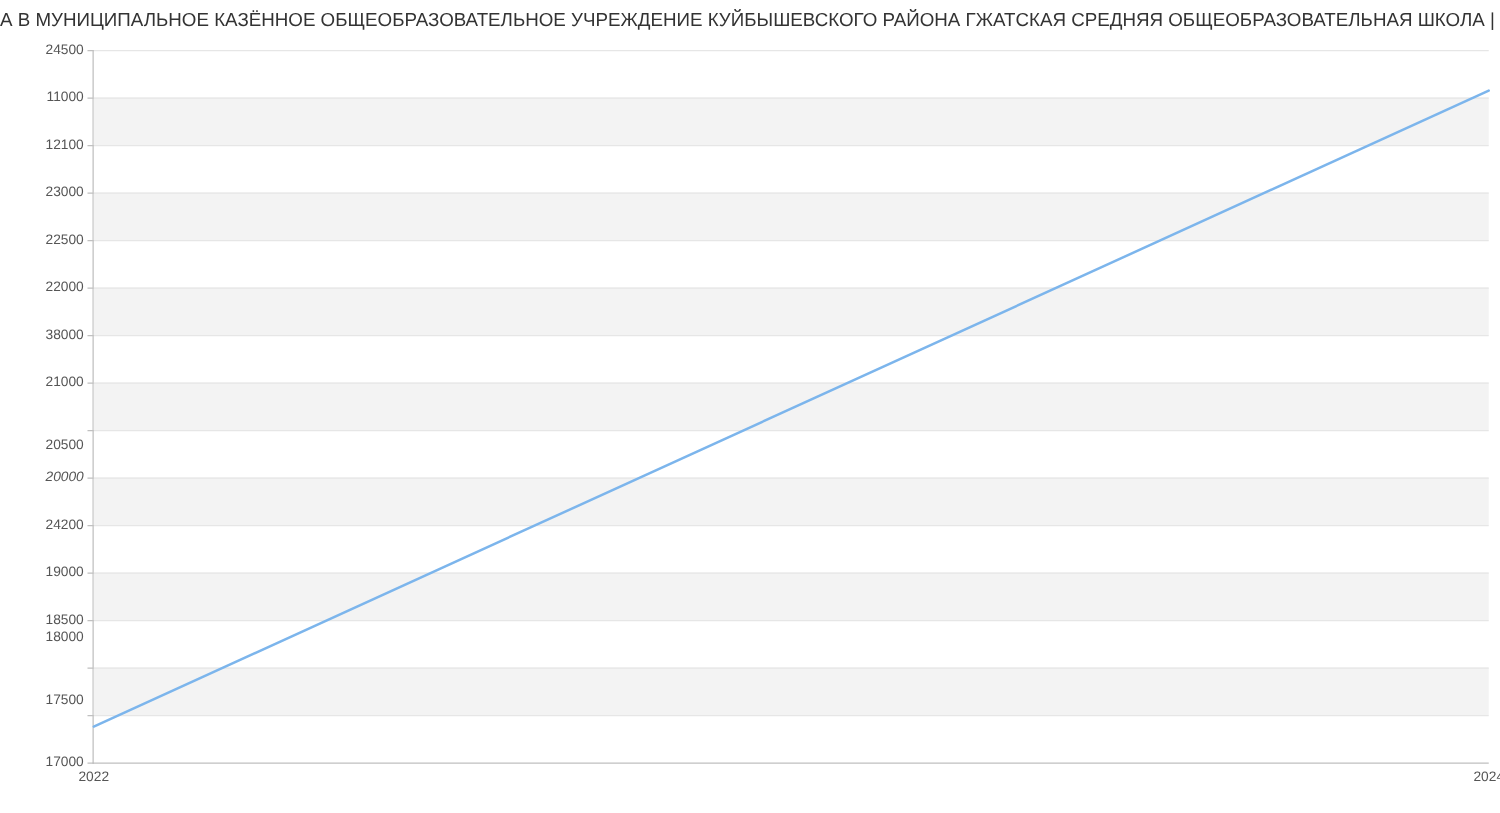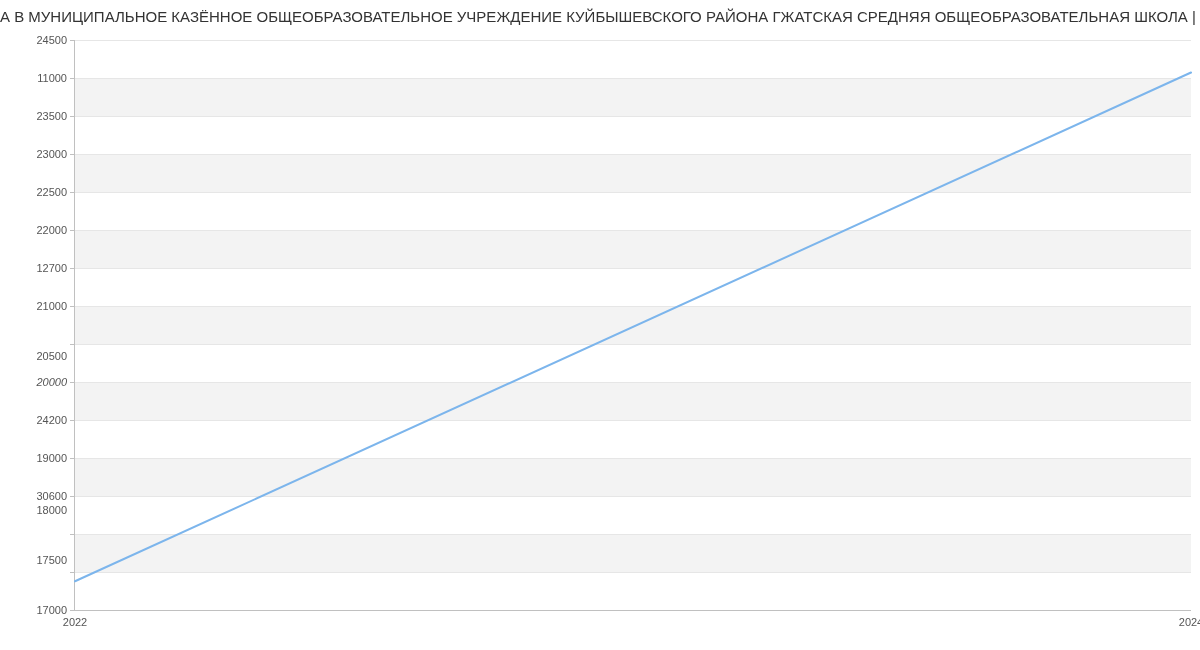--- a/index.html
+++ b/index.html
@@ -111,40 +111,40 @@
     <svg class="line-layer">
     <path id="series-path" d="M0 541.272 L1116 32.52800000000002 "></path>
   </svg>
 <div class="y-tick-mark" style="top: 570px;"></div>
     <div class="y-tick-label" style="top: 570px;">17000</div>
     <div class="y-tick-mark" style="top: 532px;"></div>
     <div class="y-tick-label" style="top: 520px;">17500</div>
     <div class="y-tick-mark" style="top: 494px;"></div>
     <div class="y-tick-label" style="top: 470px;">18000</div>
     <div class="y-tick-mark" style="top: 456px;"></div>
-    <div class="y-tick-label" style="top: 456px;">30600</div>
+    <div class="y-tick-label" style="top: 456px;">18500</div>
     <div class="y-tick-mark" style="top: 418px;"></div>
     <div class="y-tick-label" style="top: 418px;">19000</div>
     <div class="y-tick-mark" style="top: 380px;"></div>
     <div class="y-tick-label" style="top: 380px;">24200</div>
     <div class="y-tick-mark" style="top: 342px;"></div>
     <div class="y-tick-label" style="top: 342px; font-style: italic;">20000</div>
     <div class="y-tick-mark" style="top: 304px;"></div>
     <div class="y-tick-label" style="top: 316px;">20500</div>
     <div class="y-tick-mark" style="top: 266px;"></div>
     <div class="y-tick-label" style="top: 266px;">21000</div>
     <div class="y-tick-mark" style="top: 228px;"></div>
-    <div class="y-tick-label" style="top: 228px;">12700</div>
+    <div class="y-tick-label" style="top: 228px;">38000</div>
     <div class="y-tick-mark" style="top: 190px;"></div>
     <div class="y-tick-label" style="top: 190px;">22000</div>
     <div class="y-tick-mark" style="top: 152px;"></div>
     <div class="y-tick-label" style="top: 152px;">22500</div>
     <div class="y-tick-mark" style="top: 114px;"></div>
     <div class="y-tick-label" style="top: 114px;">23000</div>
     <div class="y-tick-mark" style="top: 76px;"></div>
-    <div class="y-tick-label" style="top: 76px;">23500</div>
+    <div class="y-tick-label" style="top: 76px;">12100</div>
     <div class="y-tick-mark" style="top: 38px;"></div>
     <div class="y-tick-label" style="top: 38px;">11000</div>
     <div class="y-tick-mark" style="top: 0px;"></div>
     <div class="y-tick-label" style="top: 0px; margin-left: 48px;">24500</div>
     <div class="x-tick-label" style="left: 0px;">2022</div>
     <div class="x-tick-label" style="left: 1116px;">2024</div>
   </div>
 
 </body></html>

